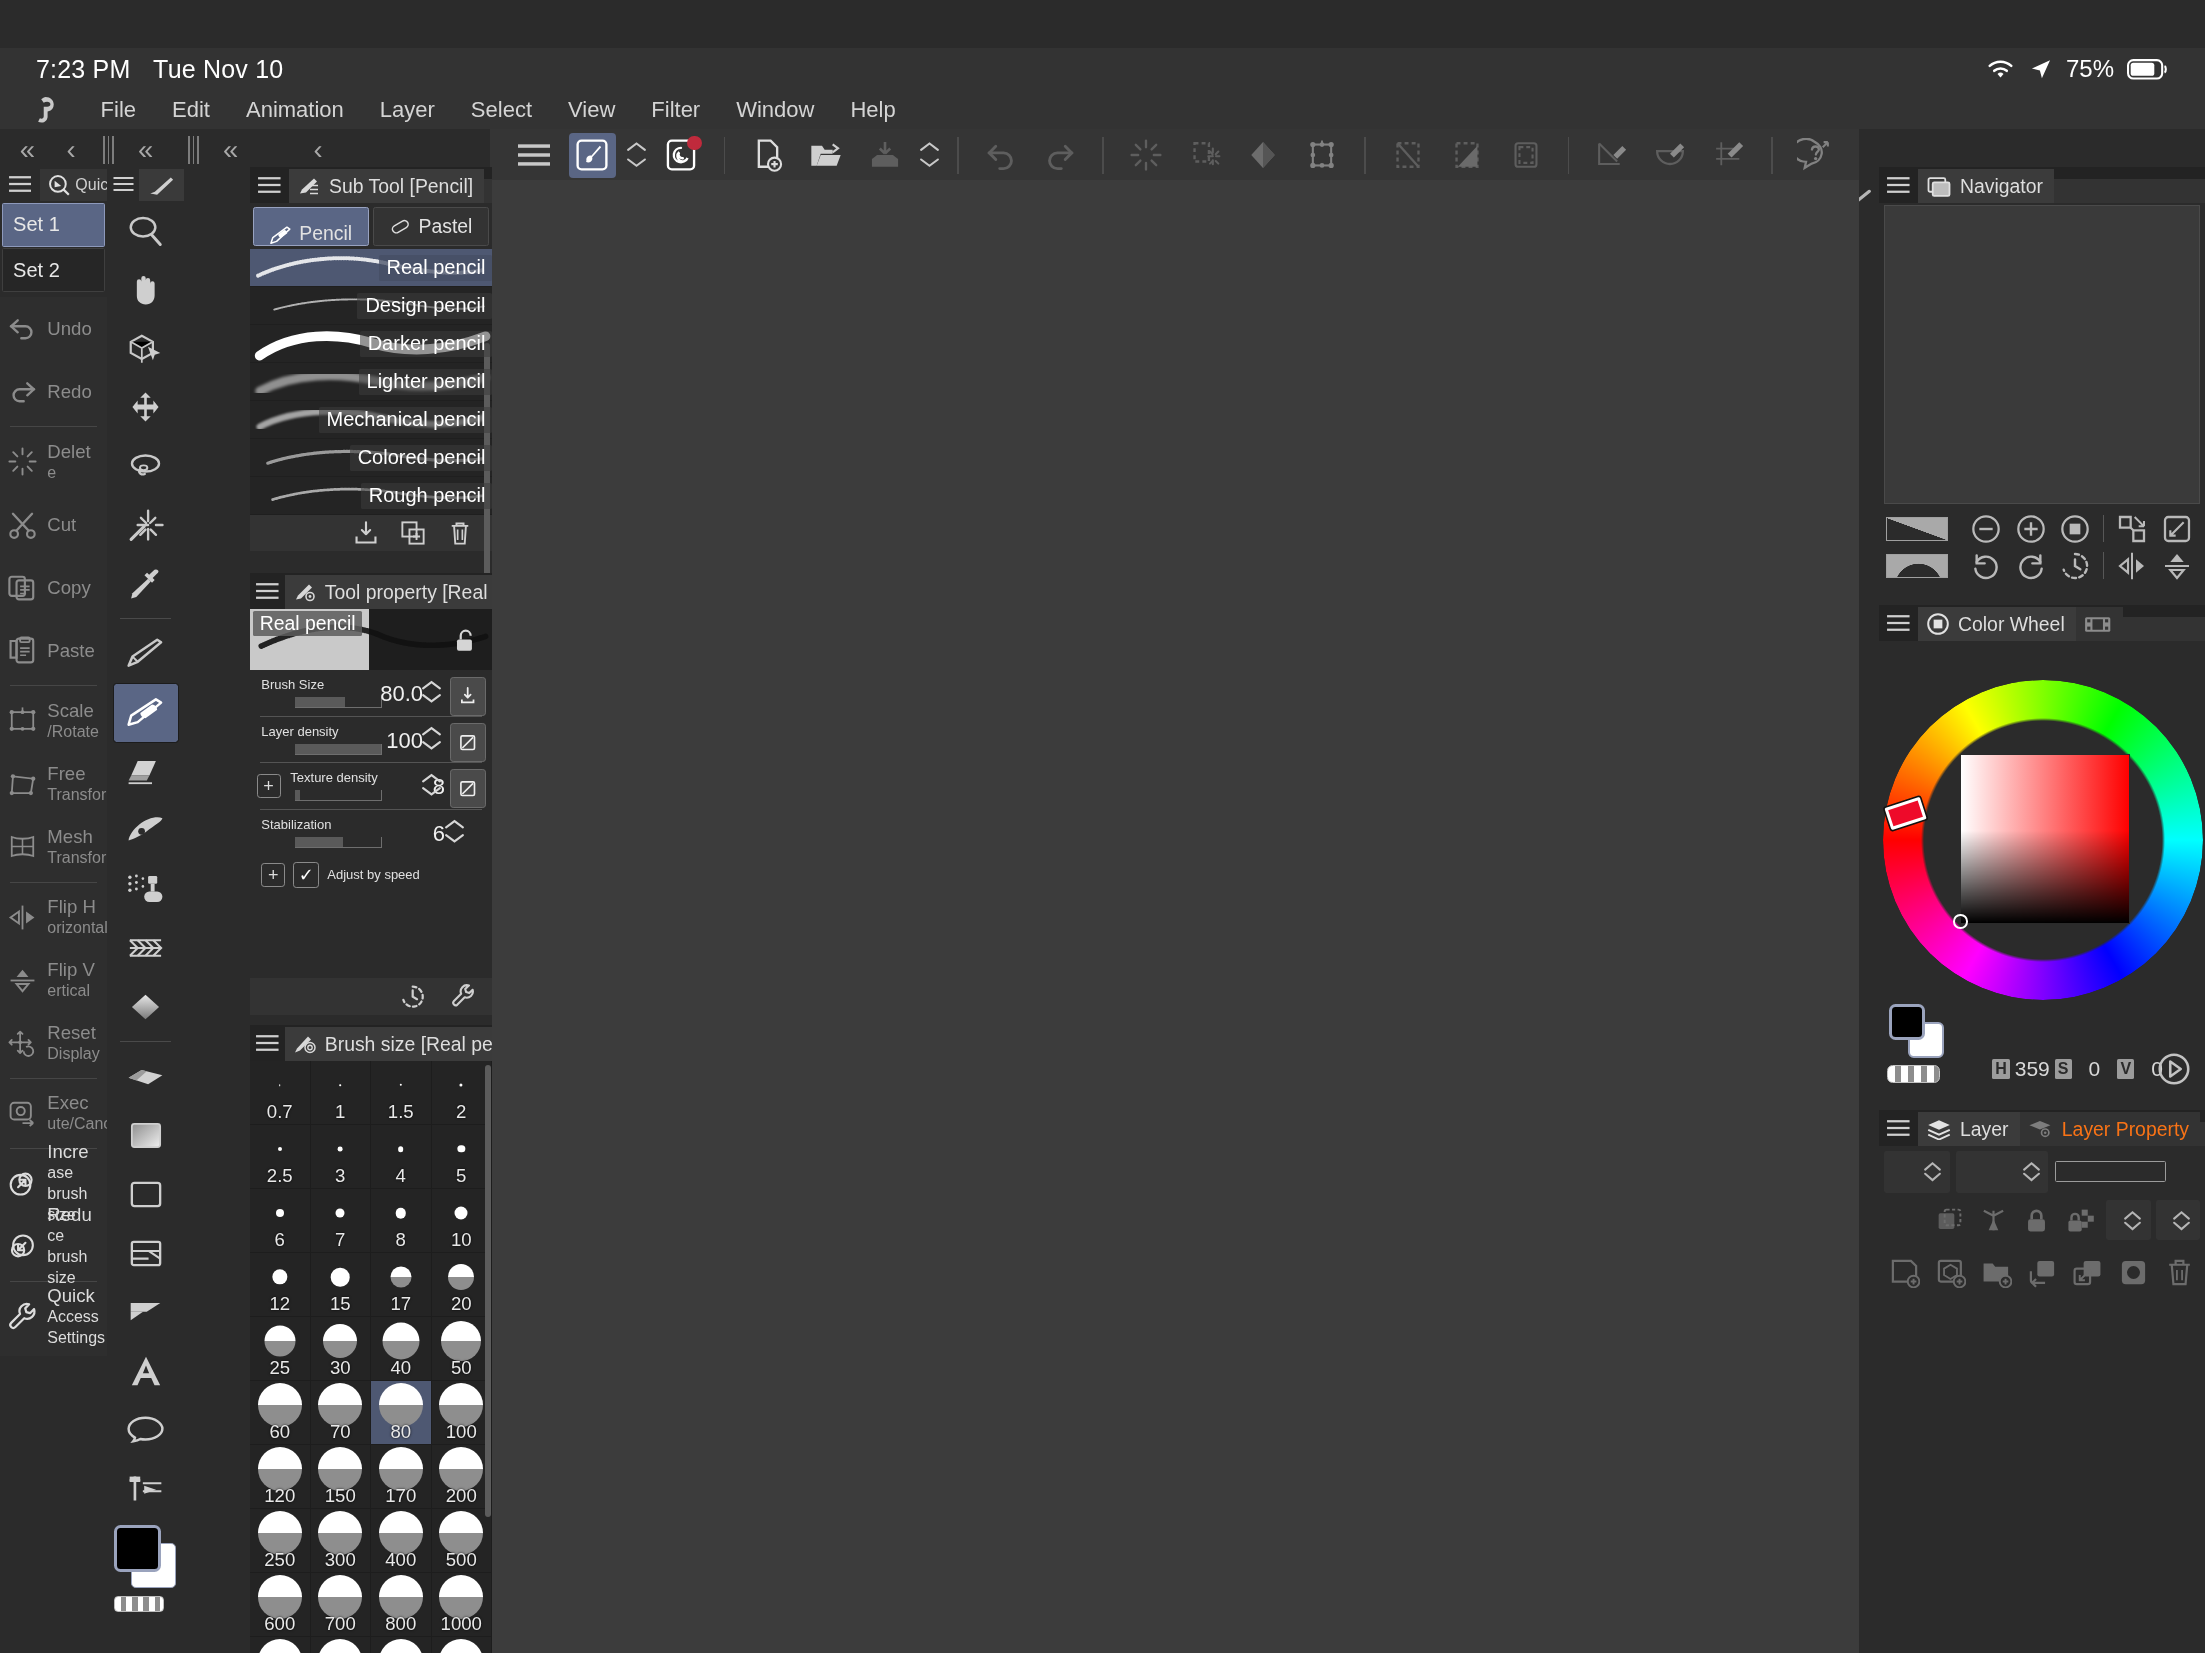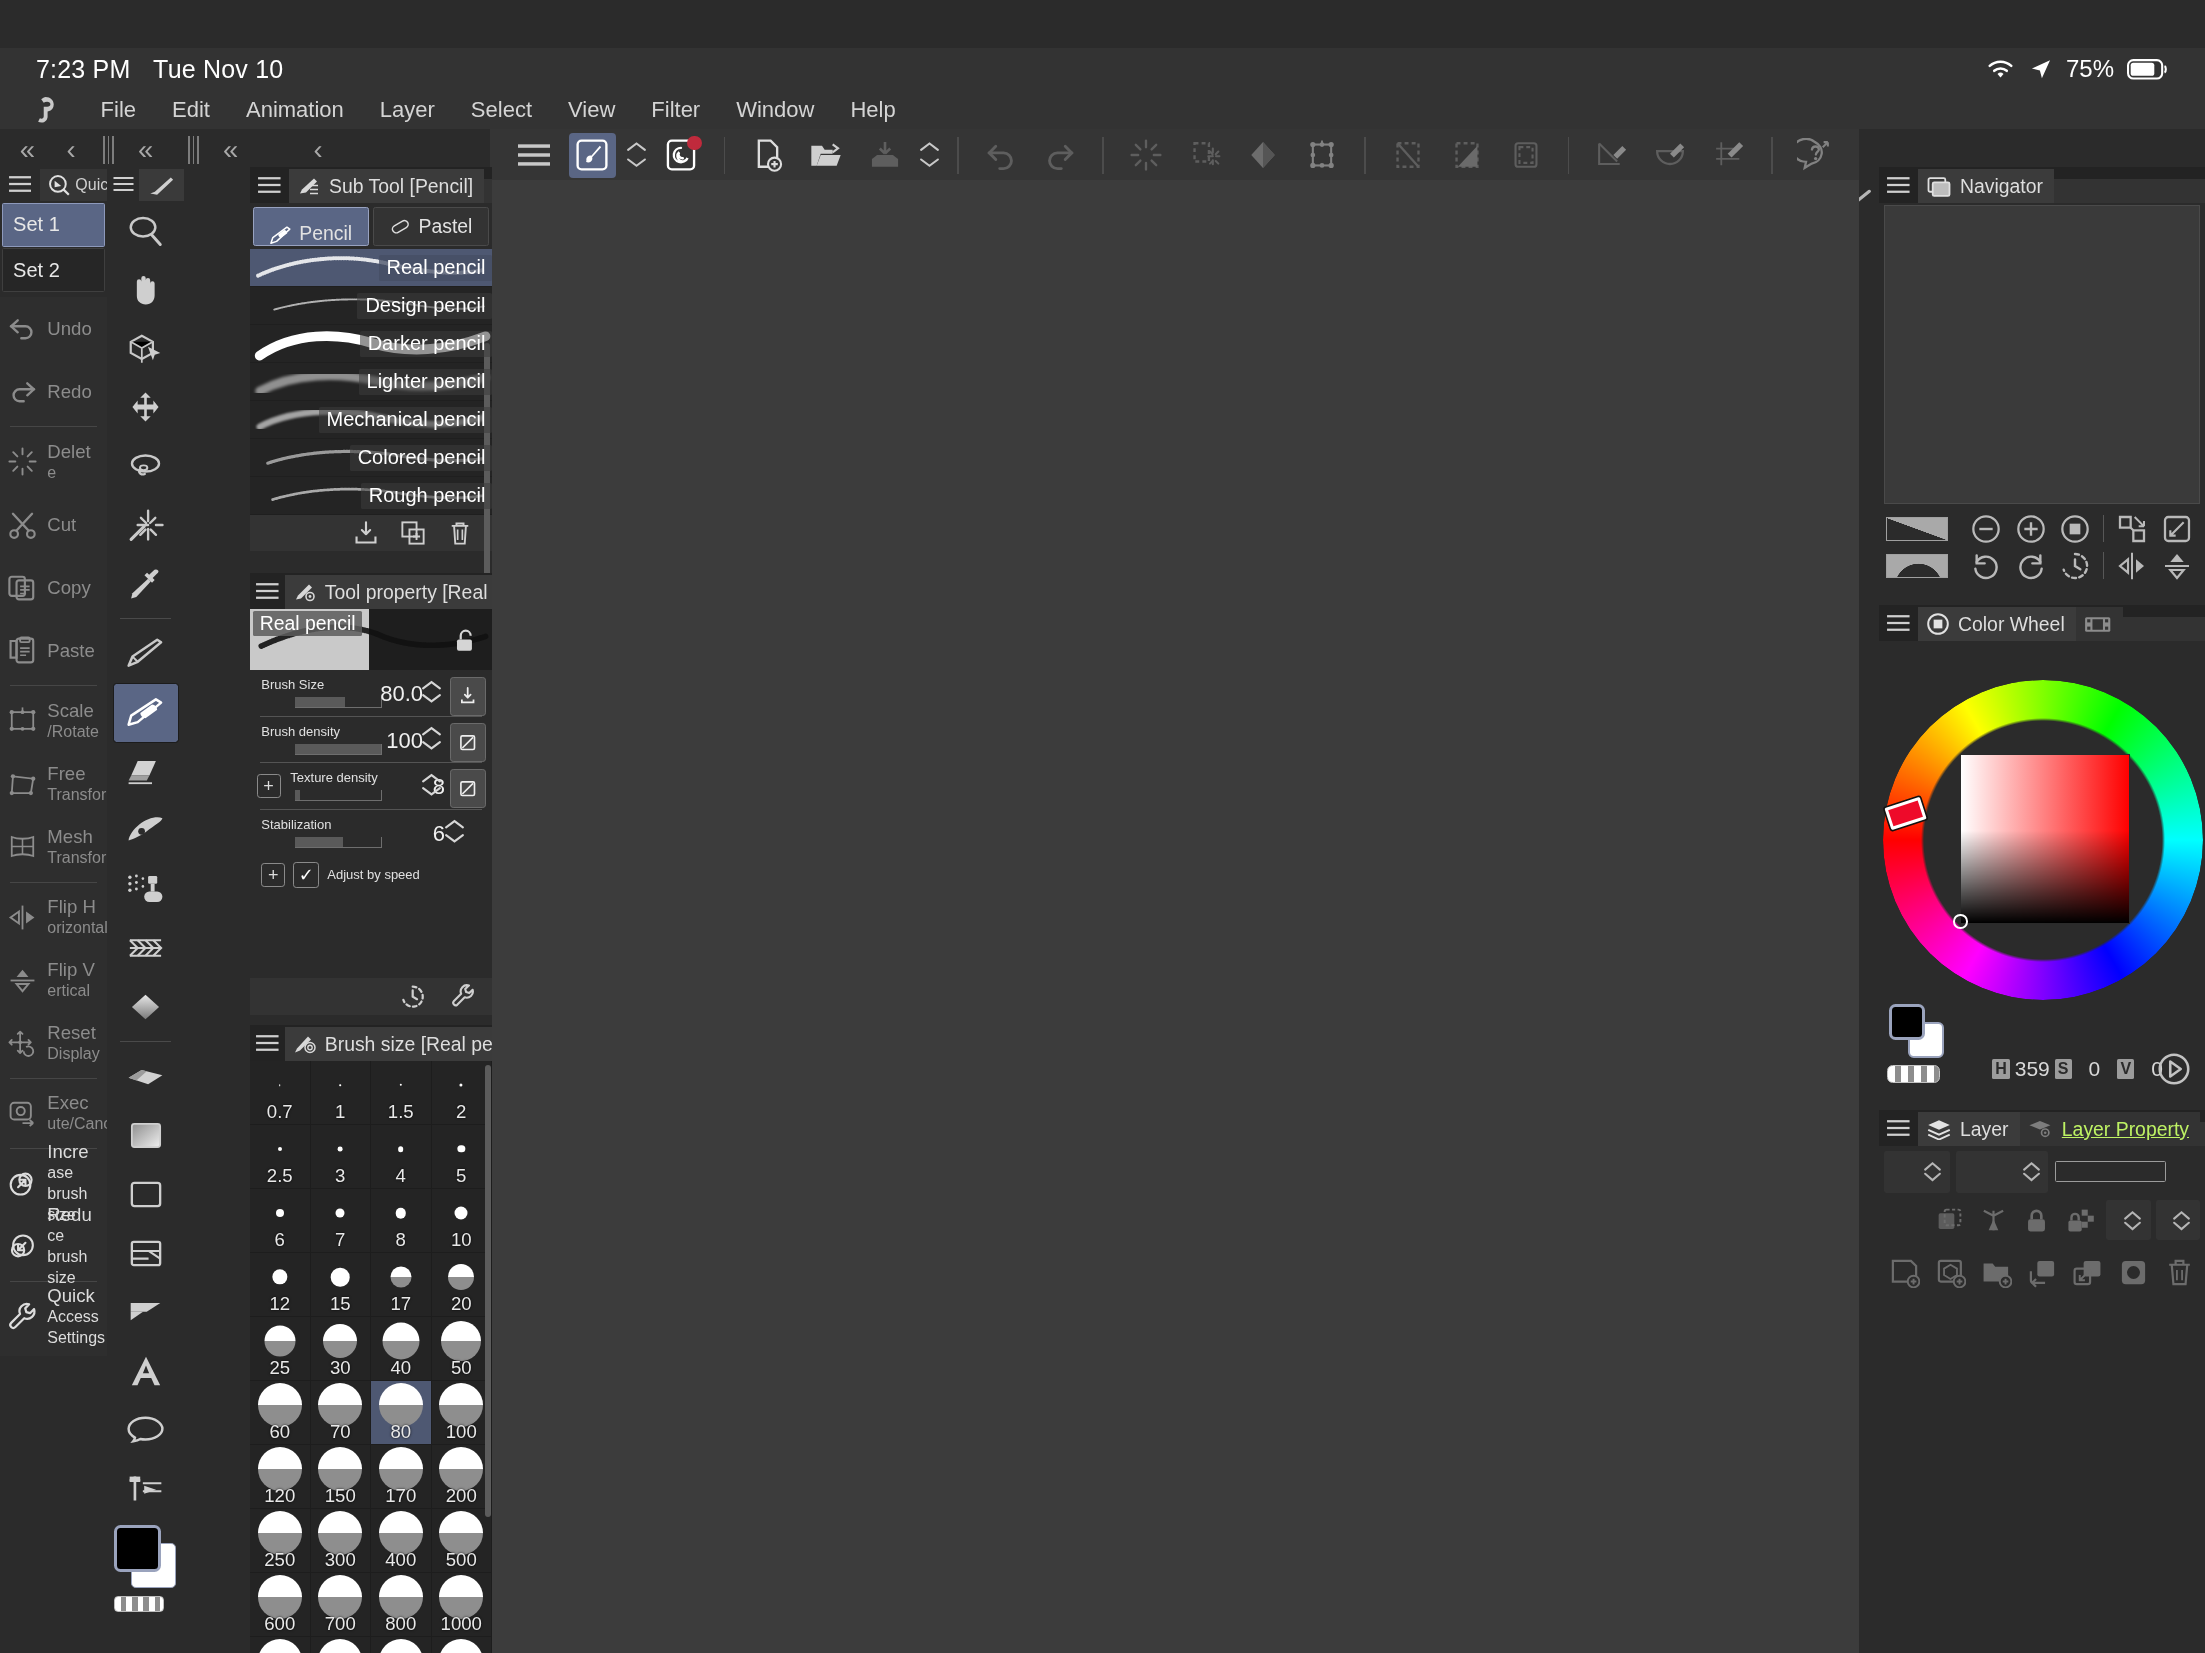--- a/index.html
+++ b/index.html
@@ -134,21 +134,21 @@
   }
 
   
   .panel { position: absolute; background: #2b2b2b; }
   .panel-tabbar { height: 36px; display:flex; align-items:flex-end; background:#232323; }
   .p-hamb { width: 39px; height: 36px; display:flex; align-items:center; justify-content:center; }
   .p-tab {
     height: 34px; background: #3b3b3b; display:flex; align-items:center; gap:8px;
     padding: 0 11.3px 0 8px; font-size: 19.4px; color:#dedede; white-space:nowrap; overflow:hidden;
   }
-  .p-tab.inactive { background:#333333; color:#bef264;text-decoration:underline; }
+  .p-tab.inactive { background:#333333; color:#f97316; }
   .p-tabrest { flex:1; height: 24px; background:#333333; align-self:flex-end; }
 
   
   #subtool { top: 119px; left: 250px; width: 242px; height: 397px; }
   .st-modes { display:flex; gap: 4px; padding: 4px 3.2px 3.2px 3.2px; }
   .st-mode {
     flex:1; height: 39px; border:0.8px solid #4a4a4a; border-radius:2.4px;
     display:flex; align-items:center; justify-content:center; gap:6.5px;
     font-size: 19.4px; color:#e2e2e2; background:#333333;
   }
@@ -1095,21 +1095,21 @@
       <div class="tp-sqbtn">
         <svg width="19.4" height="19.4" viewBox="0 0 20 20">
             <path d="M10 2v10m0 0l-3-3m3 3l3-3" stroke="#eee" stroke-width="1.8" fill="none" stroke-linecap="round"></path>
             <path d="M4 14v3h12v-3" stroke="#eee" stroke-width="1.8" fill="none"></path>
           </svg>
       </div>
     </div>
     <div class="tp-hr"></div>
 
     <div class="tp-row">
-      <div class="tp-label">Brush density</div>
+      <div class="tp-label">Layer density</div>
       <div class="tp-slider">
           <div class="tp-fill" style="width:100%"></div>
         </div>
       <div class="tp-val">100</div>
       <div class="tp-spin">
         <svg width="21" height="10.5" viewBox="0 0 20 10">
             <path d="M2 8L10 2l8 6" stroke="currentColor" stroke-width="2" fill="none" stroke-linecap="round"></path>
           </svg>
         <svg width="21" height="10.5" viewBox="0 0 20 10">
             <path d="M2 2l8 6 8-6" stroke="currentColor" stroke-width="2" fill="none" stroke-linecap="round"></path>

